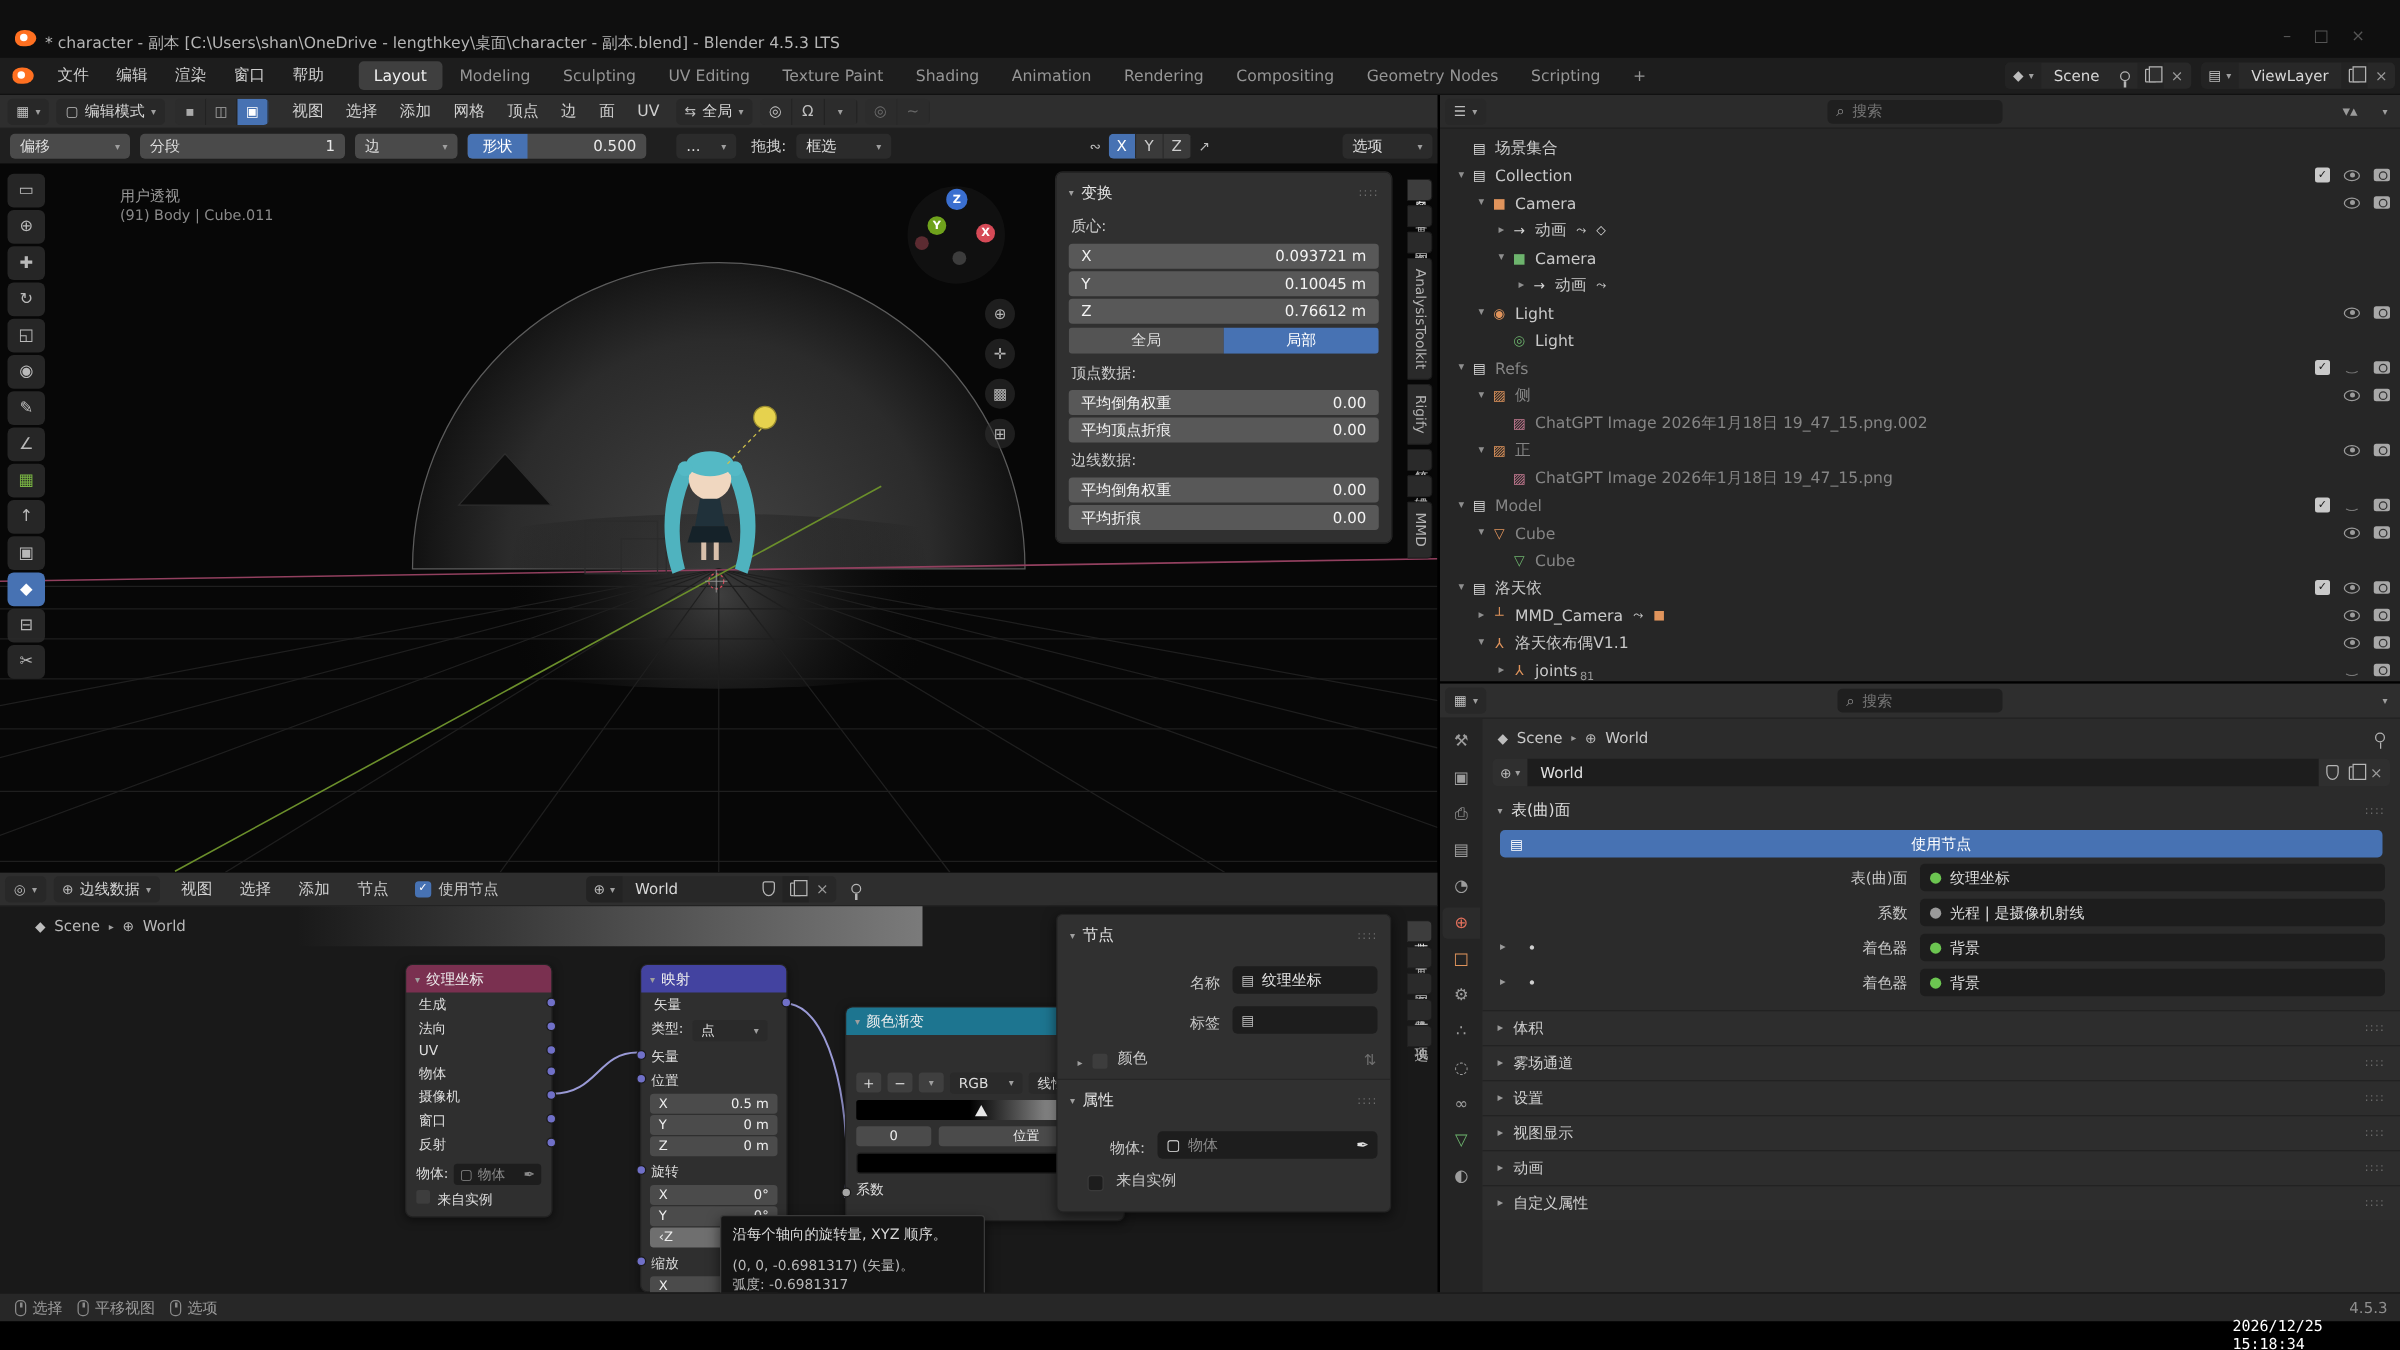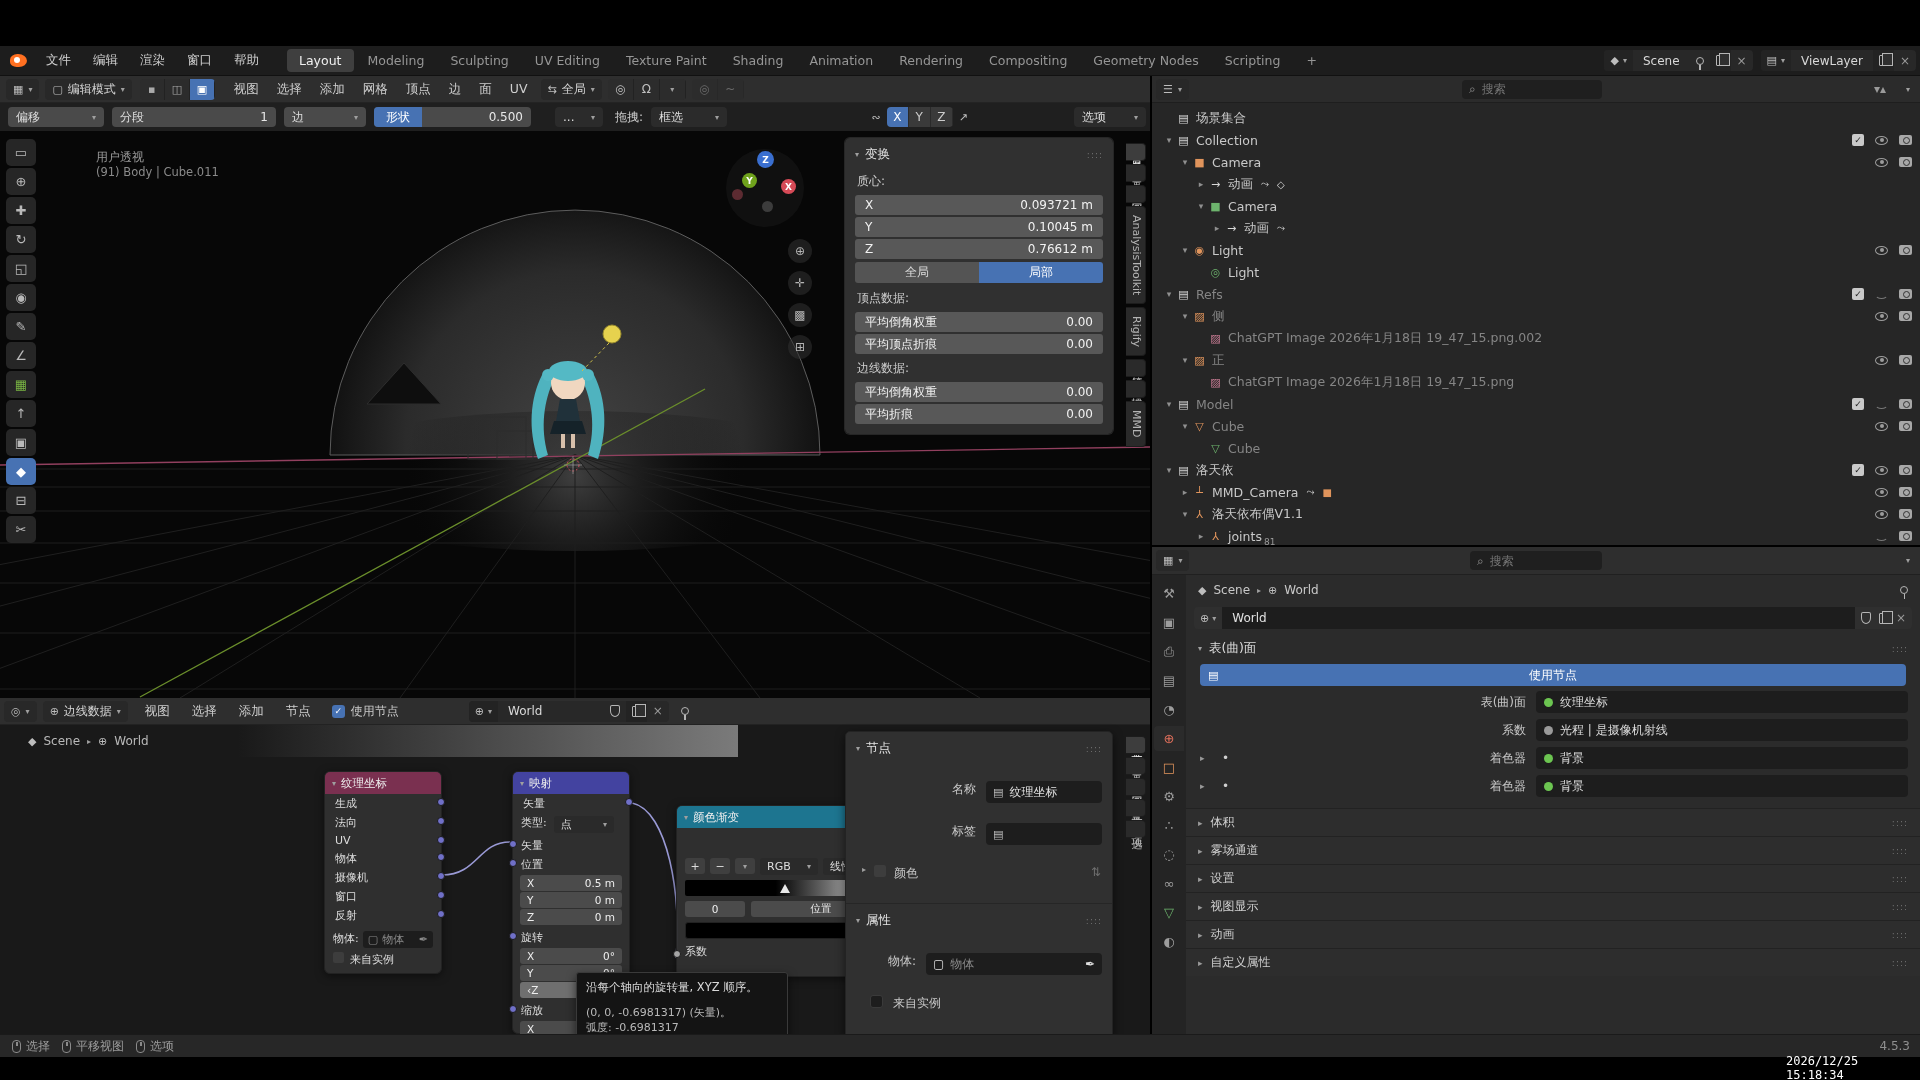--- a/index.html
+++ b/index.html
@@ -126,21 +126,21 @@
 .nout{display:flex;justify-content:flex-start;padding:2px 10px;color:#ddd;position:relative}
 .sock{position:absolute;width:8px;height:8px;border-radius:50%;border:1px solid #1a1a1a}
 .sock.r{right:-4px;top:4px}.sock.l{left:-4px;top:4px}
 .nrow{display:flex;align-items:flex-start;padding:2px 8px;color:#ddd;position:relative}
 .nfield{display:flex;background:#4b4b4b;border-radius:3px;margin:1px 7px;height:16px;align-items:center;padding:0 7px;color:#eee;font-size:10.5px}
 .nfield .v{margin-left:auto}
 .nfield.hl{background:#6f6f6f}
 .ndrop{background:#2a2a2a;border-radius:3px;margin:1px 7px;height:17px;display:flex;align-items:center;padding:0 7px;color:#ddd;flex:1;justify-content:space-between}
 .npick{display:flex;align-items:center;background:#1d1d1d;border-radius:3px;height:17px;flex:1;padding:0 5px;gap:4px;color:#8a8a8a}
 #sh-npanel{position:absolute;left:845px;top:33px;width:268px;background:#303030;border:1px solid #232323;border-radius:5px;box-shadow:0 3px 10px rgba(0,0,0,.55);padding-bottom:8px}
-.sp-row{display:flex;align-items:flex-start;margin:18px 10px;height:24px}
+.sp-row{display:flex;align-items:flex-end;margin:8px 10px;height:24px}
 .sp-row .lab{width:130px;text-align:right;padding-right:10px;color:#c9c9c9}
 .sp-row .fld{flex:1;background:#1d1d1d;border-radius:4px;height:22px;display:flex;align-items:center;padding:0 7px;gap:6px;color:#e2e2e2}
 #tooltip{position:absolute;left:576px;top:274px;width:212px;height:70px;background:#141414;border:1px solid #3a3a3a;border-radius:3px;padding:7px 9px;box-shadow:0 4px 10px rgba(0,0,0,.6);z-index:30}
 #tooltip .t1{color:#d9d9d9;font-size:11.5px}
 #tooltip .t2{color:#b9b9b9;font-size:11px;margin-top:10px}
 #tooltip .t3{color:#b9b9b9;font-size:11px}
 .ramp{height:16px;margin:3px 8px;background:linear-gradient(90deg,#000 0%,#000 44%,#ebebeb 98%);border-radius:2px;position:relative}
 .ramp .hnd{position:absolute;left:46%;top:4px;width:0;height:0;border-left:5px solid transparent;border-right:5px solid transparent;border-bottom:9px solid #e8e8e8}
 .swatch{height:17px;margin:3px 8px;background:#000;border-radius:3px;border:1px solid #222}
 .rampbtn{width:20px;height:16px;background:#3f3f3f;border-radius:3px;display:flex;align-items:center;justify-content:center;color:#ddd}
@@ -158,20 +158,25 @@
 .pinic{width:8px;height:8px;border:1.5px solid #b5b5b5;border-radius:50%;position:relative}
 .pinic:after{content:"";position:absolute;left:2.5px;top:7px;width:1.5px;height:5px;background:#b5b5b5}
 .xic{color:#9a9a9a;font-size:12px}
 .caret{font-size:8px;color:#9f9f9f}
 </style>
 </head>
 <body>
 
 <div id="app">
 
+  <div class="abs" id="titlebar">
+    <span class="blender-logo" style="left:12px;top:24px"></span>
+    <div class="abs" id="title-text">* character - 副本 [C:\Users\shan\OneDrive - lengthkey\桌面\character - 副本.blend] - Blender 4.5.3 LTS</div>
+    <div class="abs" id="win-controls">–□×</div>
+  </div>
 
   <div class="abs" id="topbar">
     <span class="blender-logo" style="position:relative;left:10px;top:0;margin-right:18px"></span>
     <div id="topbar-menus" style="display:flex">
         <span class="menu">文件</span>
         <span class="menu">编辑</span>
         <span class="menu">渲染</span>
         <span class="menu">窗口</span>
         <span class="menu">帮助</span>
       </div>
@@ -301,21 +306,21 @@
         <span class="val caret">▾</span>
       </div>
     <div class="tfield" style="width:164px">
         <span class="lab">分段</span>
         <span class="val">1</span>
       </div>
     <div class="tfield" style="width:82px">
         <span class="lab">边</span>
         <span class="val caret">▾</span>
       </div>
-    <div class="tfield" style="width:157px">
+    <div class="tfield" style="width:143px">
         <span class="blue">形状</span>
         <span class="val">0.500</span>
       </div>
     <div class="tfield tdark" style="width:48px;margin-left:24px">
         <span class="lab">...</span>
         <span class="val caret">▾</span>
       </div>
     <span style="margin-left:12px;color:#cfcfcf">拖拽:</span>
     <div class="tfield tdark" style="width:76px">
         <span class="lab">框选</span>

